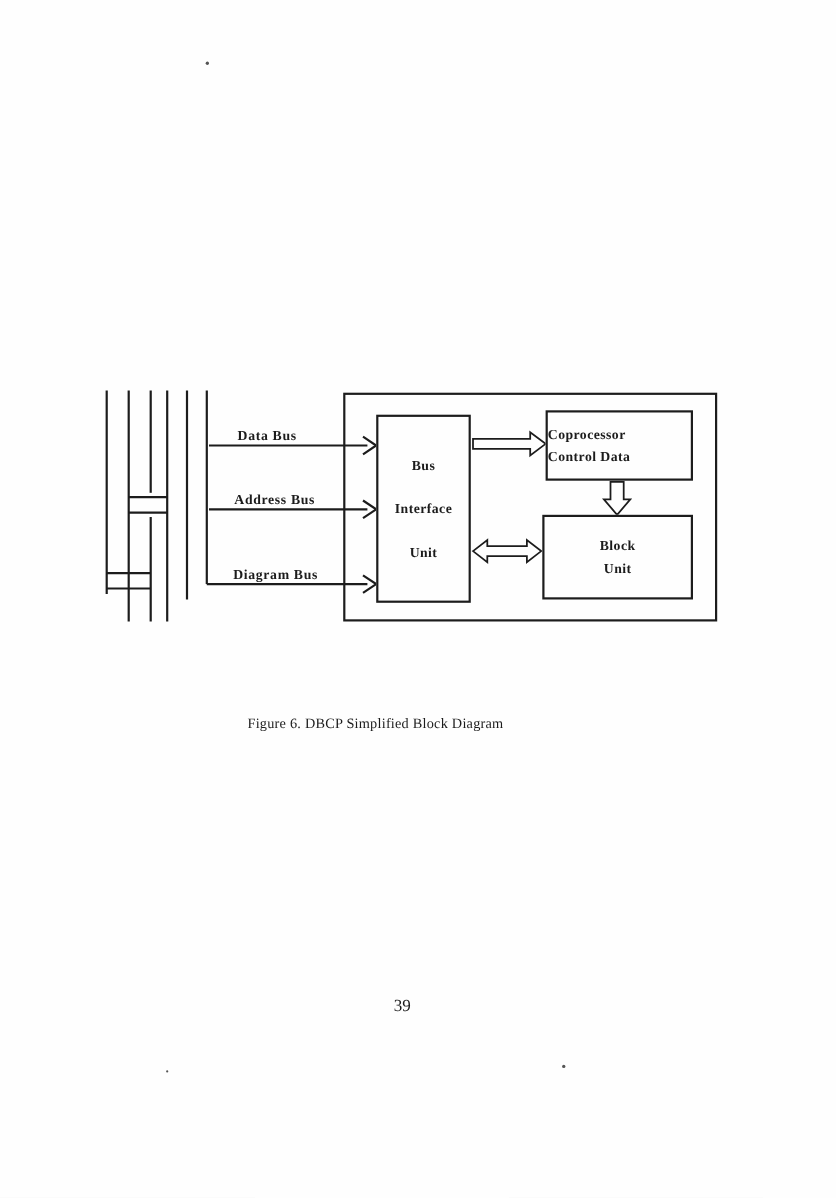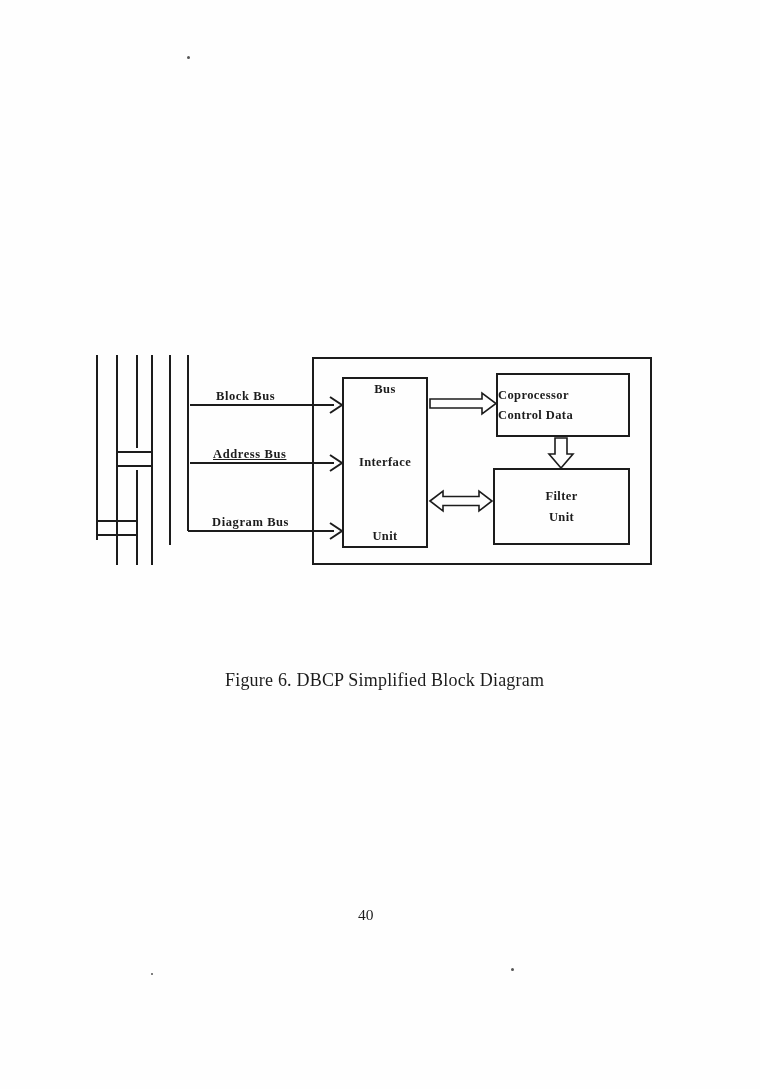--- a/index.html
+++ b/index.html
@@ -17,21 +17,21 @@
 
   .box{
     position:absolute;
     border:2px solid #1c1c1c;
     background:transparent;
   }
   .outer-box{left:312px;top:357px;width:340px;height:208px;background:transparent;}
   .biu-box{
     left:342px;top:377px;width:86px;height:171px;
     display:flex;flex-direction:column;justify-content:space-between;
-    align-items:center;padding:4px 2px;background:#fefefe;
+    align-items:center;padding:38px 2px;background:#fefefe;
   }
   .ccu-box{
     left:496px;top:373px;width:134px;height:64px;
     display:flex;flex-direction:column;justify-content:center;
     gap:7px;background:#fefefe;
   }
   .filter-box{
     left:493px;top:468px;width:137px;height:77px;
     display:flex;flex-direction:column;justify-content:center;
     align-items:center;gap:9px;background:#fefefe;
@@ -39,26 +39,26 @@
   .box-line{
     font-size:12.5px;font-weight:700;letter-spacing:0.4px;line-height:1;
     white-space:nowrap;
   }
   .bus-label{
     position:absolute;
     font-size:12.5px;font-weight:700;letter-spacing:0.6px;
     white-space:nowrap;line-height:1;
   }
   .lbl-data{left:216px;top:390px;}
-  .lbl-address{left:213px;top:448px;text-decoration:underline;}
+  .lbl-address{left:213px;top:448px;}
   .lbl-control{left:212px;top:516px;}
 
   .caption{
     position:absolute;left:225px;top:650px;
-    font-size:18px;letter-spacing:0.2px;white-space:nowrap;margin-top:20px;
+    font-size:13px;letter-spacing:0.2px;white-space:nowrap;
   }
   .page-number{
     position:absolute;left:358px;top:906px;
     font-size:15.5px;
   }
   .artifact{
     position:absolute;background:#555;border-radius:50%;
   }
   .artifact.a1{left:187px;top:56px;width:3px;height:3px;}
   .artifact.a2{left:511px;top:968px;width:3px;height:3px;}
@@ -109,28 +109,28 @@
     <span class="box-line">Interface</span>
     <span class="box-line">Unit</span>
   </div>
 
   <div class="box ccu-box">
     <span class="box-line">Coprocessor</span>
     <span class="box-line">Control Data</span>
   </div>
 
   <div class="box filter-box">
-    <span class="box-line">Filter</span>
+    <span class="box-line">Block</span>
     <span class="box-line">Unit</span>
   </div>
 
-  <div class="bus-label lbl-data">Block Bus</div>
+  <div class="bus-label lbl-data">Data Bus</div>
   <div class="bus-label lbl-address">Address Bus</div>
   <div class="bus-label lbl-control">Diagram Bus</div>
 
   <div class="caption">Figure 6. DBCP Simplified Block Diagram</div>
-  <div class="page-number">40</div>
+  <div class="page-number">39</div>
 
   <div class="artifact a1"></div>
   <div class="artifact a2"></div>
   <div class="artifact a3"></div>
 
 </div>
 
 </body></html>

